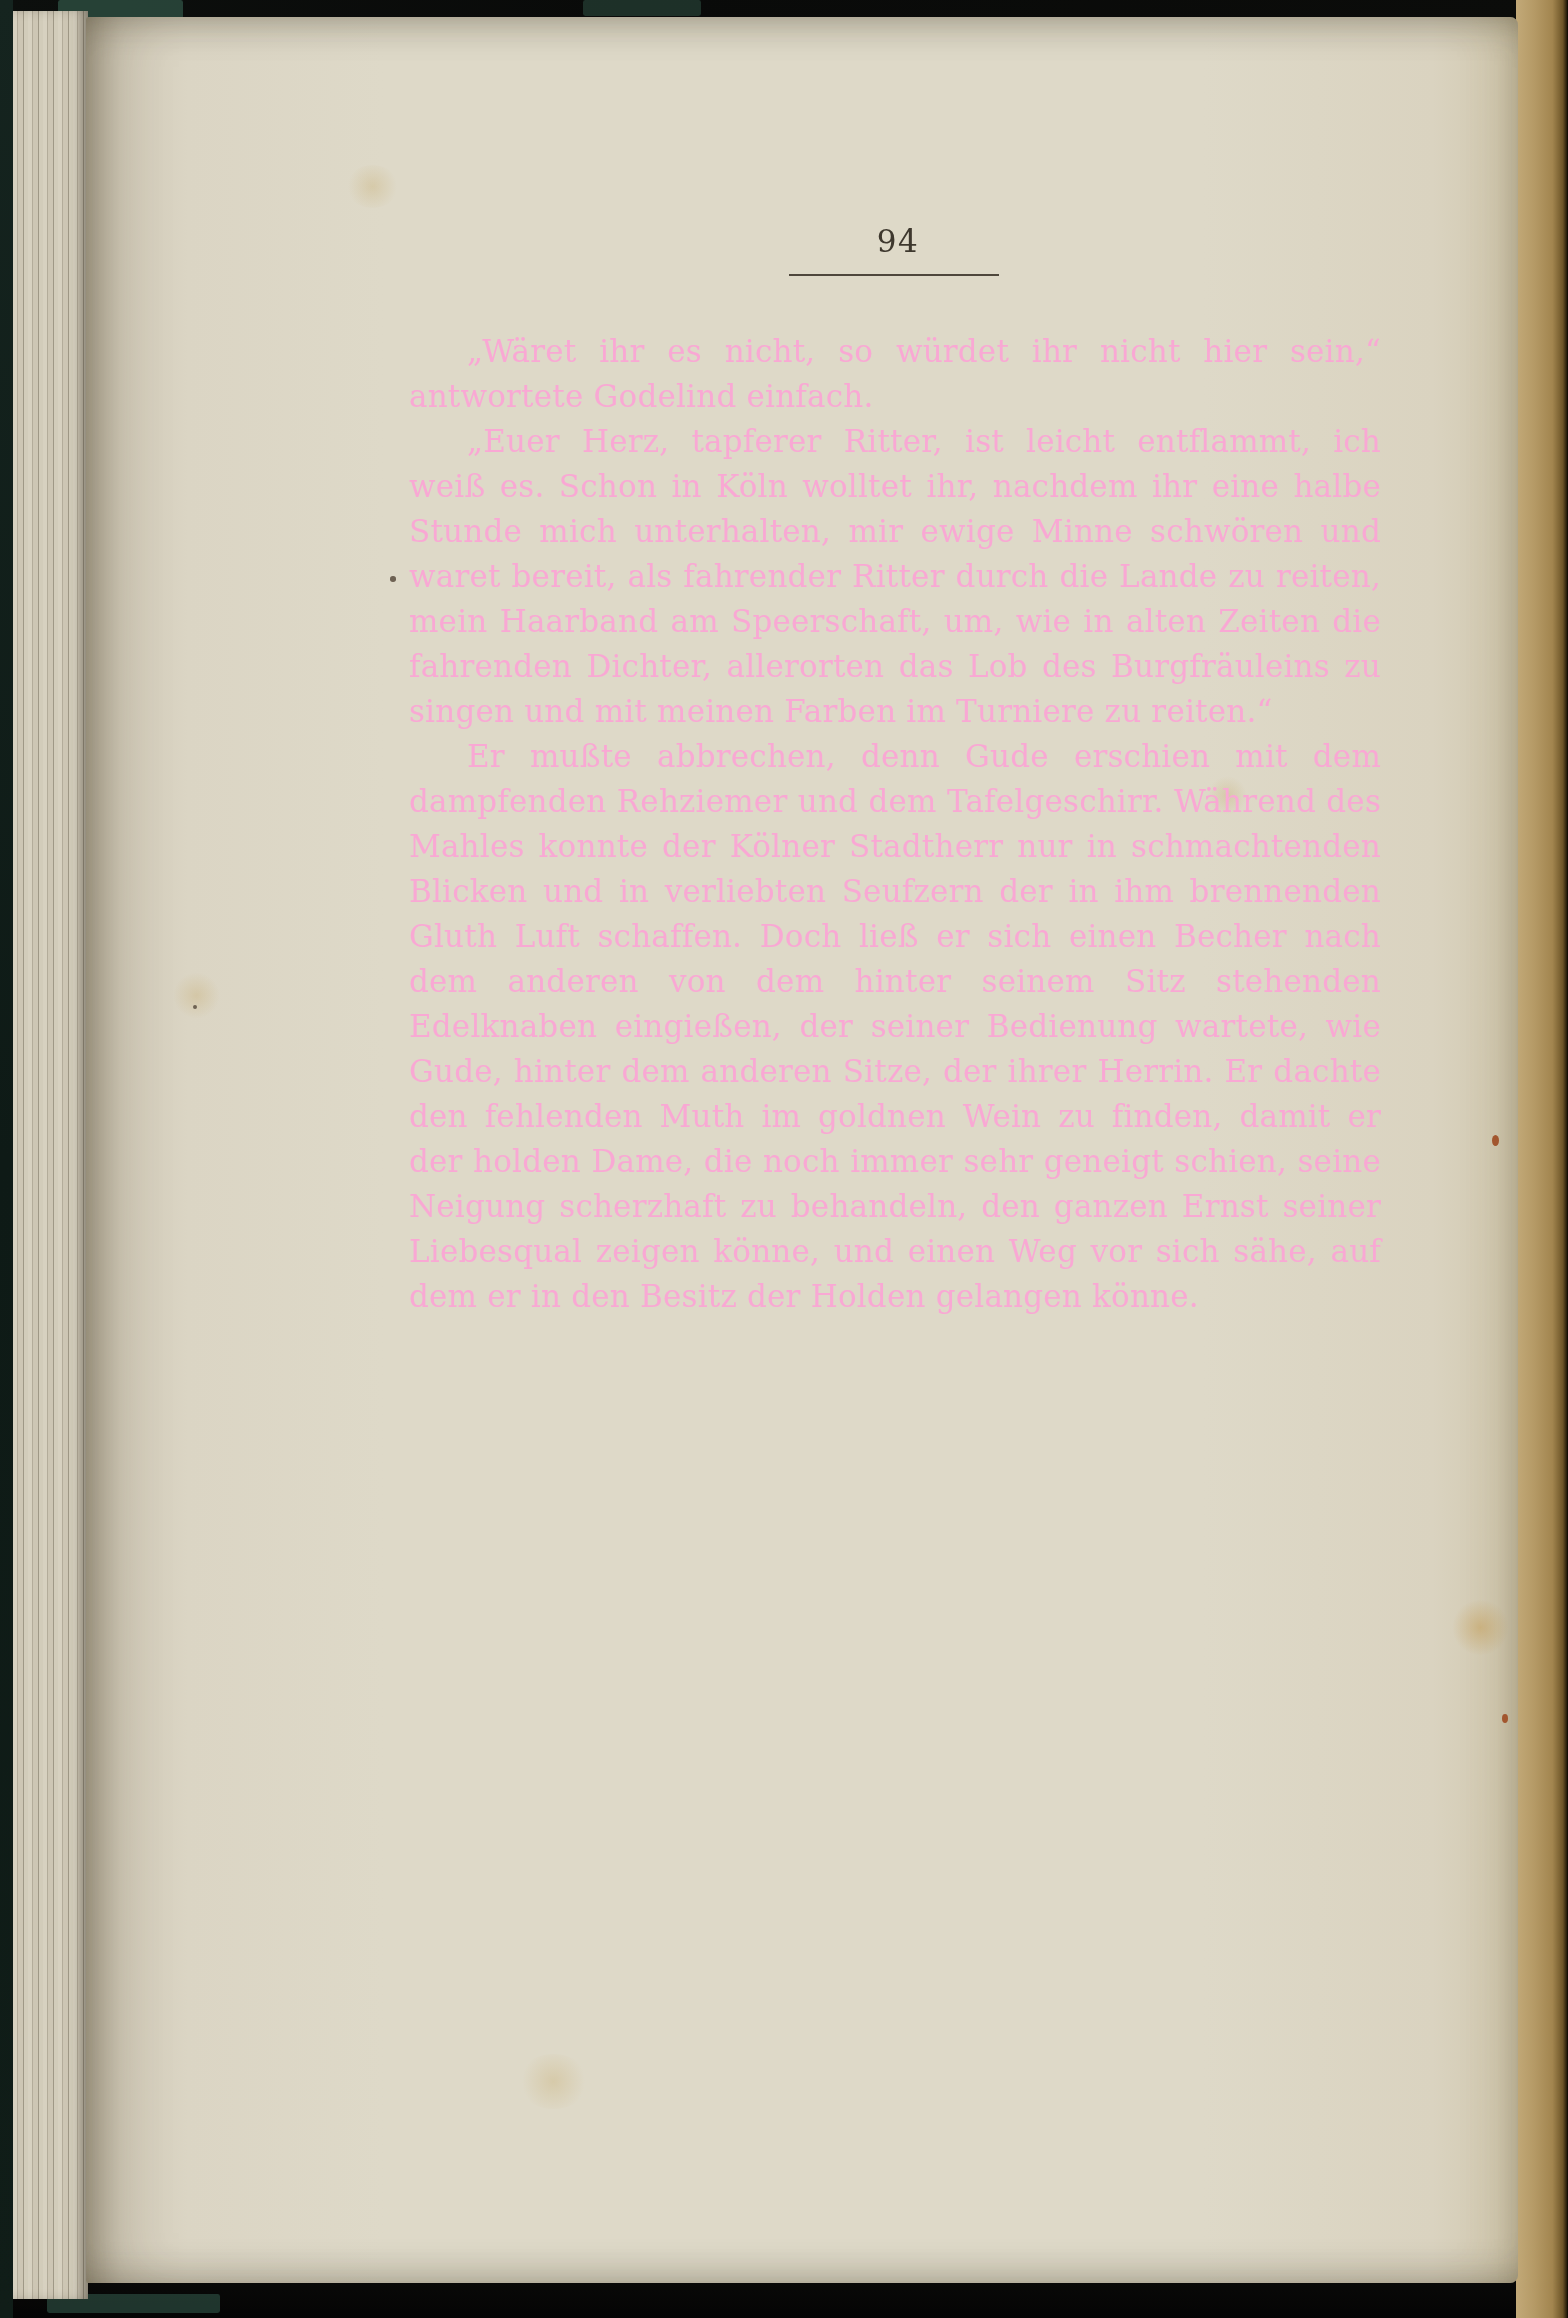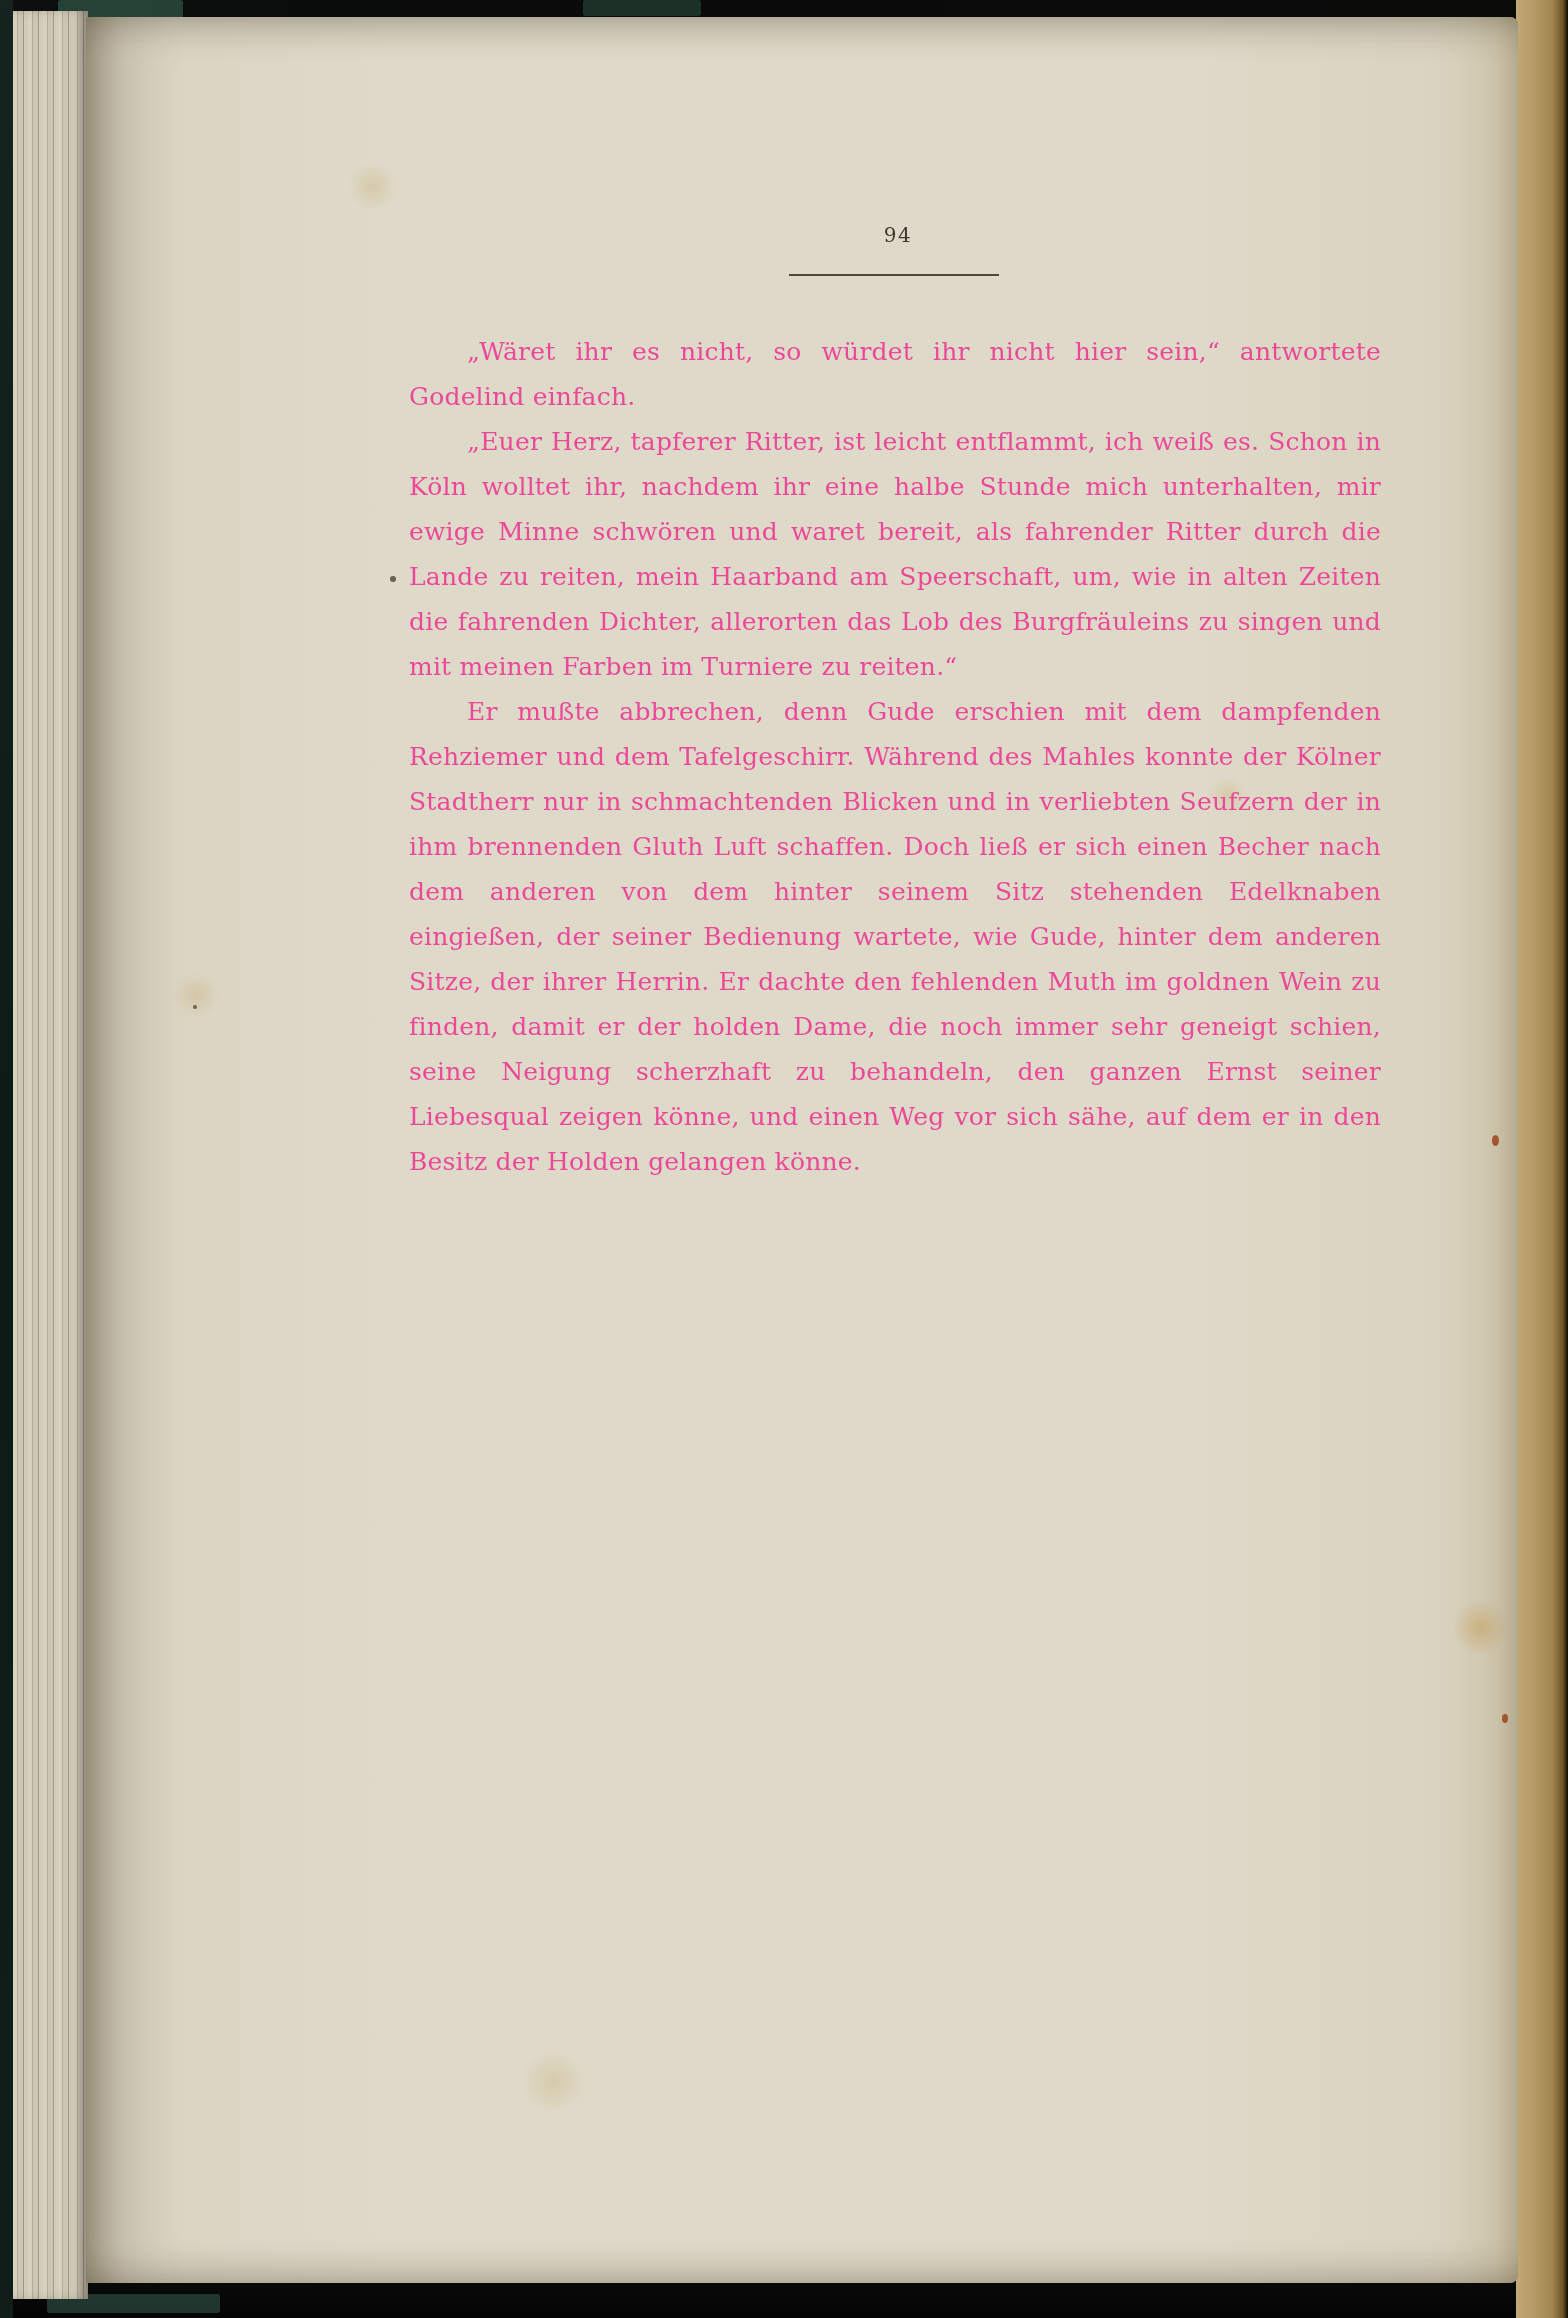--- a/index.html
+++ b/index.html
@@ -83,32 +83,32 @@
   }
   .red-speck {
     position: absolute; border-radius: 50%;
     background: #a2562e;
   }
 
   
   .page-number {
     position: absolute; left: 800px; top: 223px; width: 196px;
     text-align: center;
-    font-size: 20px; color: #3e382e; letter-spacing: 1.6px;
+    font-size: 31px; color: #3e382e; letter-spacing: 1.6px;
   }
   .page-number-rule {
     position: absolute; left: 789px; top: 274px; width: 210px; height: 2.4px;
     background: #4e473c;
   }
 
   
   .text-block {
     position: absolute; left: 409px; top: 329px; width: 972px;
-    color: #ec4899;
-    font-size: 25px;
+    color: #f9a8d4;
+    font-size: 31px;
     line-height: 45px;
     text-align: justify;
     letter-spacing: 0.2px;
   }
   .text-block p {
     margin: 0;
     text-indent: 58px;
   }
 </style>
 </head>

